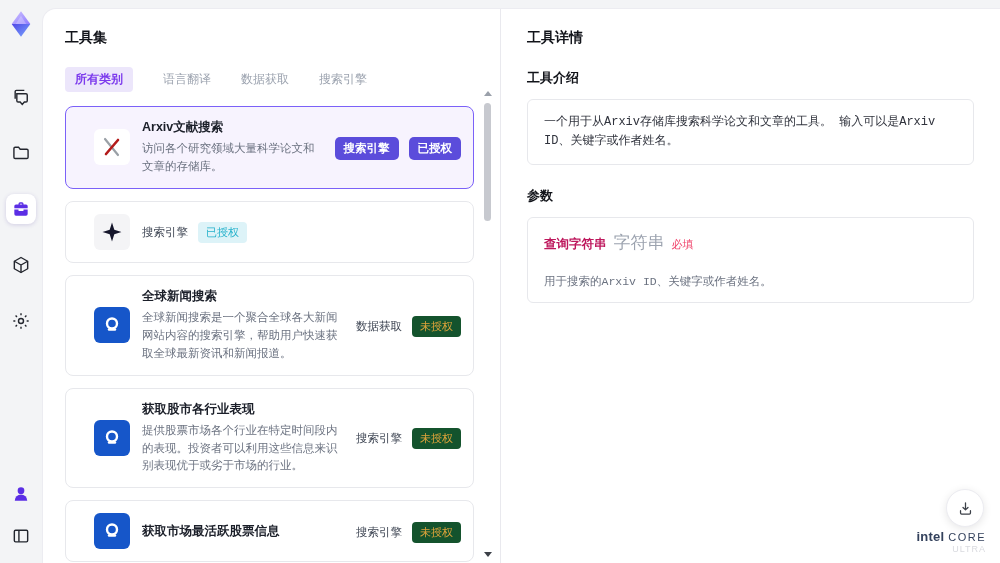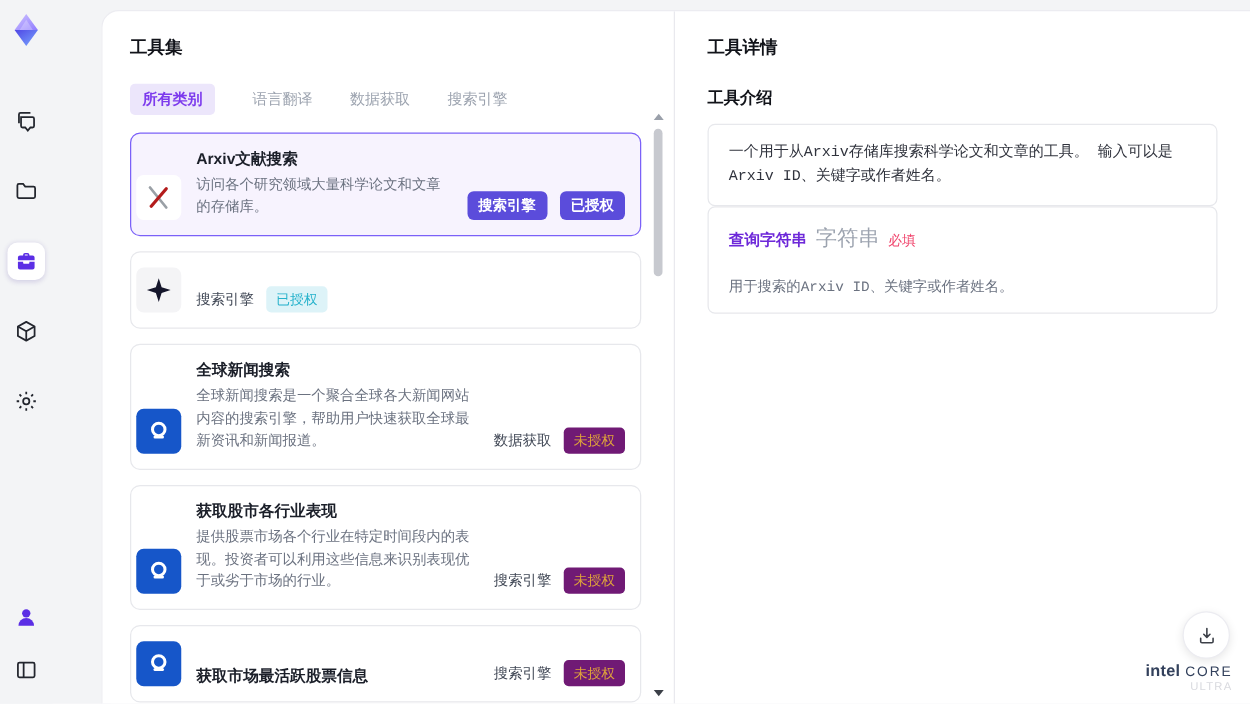--- a/index.html
+++ b/index.html
@@ -1,21 +1,21 @@
 <!DOCTYPE html>
 <html><head>
 <meta charset="utf-8">
 <style>
   * { margin:0; padding:0; box-sizing:border-box; }
   html,body { width:1000px; height:563px; overflow:hidden; }
   body {
     font-family:"Liberation Sans","DejaVu Sans",sans-serif;
     background:#f3f4f6; color:#1f2430; font-size:12px;
   }
-  .app { display:flex; width:1000px; height:563px; position:relative;gap:39px; }
+  .app { display:flex; width:1000px; height:563px; position:relative; }
 
   
   .rail {
     width:42px; flex:0 0 42px; background:#f3f4f6;
     display:flex; flex-direction:column; align-items:center; padding:10px 0 12px;
   }
   .rail .logo { width:28px; height:28px; }
   .rail-stack { display:flex; flex-direction:column; align-items:center; gap:26px; margin-top:44px; }
   .rail-ic {
     width:30px; height:30px; display:flex; align-items:center; justify-content:center;
@@ -34,40 +34,40 @@
 
   
   .list-pane { width:458px; flex:0 0 458px; border-right:1px solid #e9e9ee; padding:20px 0 0 22px; position:relative; }
   .pane-title { font-size:14px; font-weight:bold; color:#12141a; }
   .tabs { display:flex; align-items:center; gap:30px; margin:20px 0 14px; }
   .tab { font-size:12px; color:#9ca3af; cursor:pointer; padding:4px 0; white-space:nowrap; }
   .tab.active { background:#ece6fb; color:#7c3aed; padding:4px 10px; border-radius:4px; font-weight:bold; }
 
   .cards { padding-right:26px; }
   .card {
-    display:flex; align-items:flex-end; gap:12px;
+    display:flex; align-items:center; gap:12px;
     border:1px solid #e7e8ec; border-radius:8px; background:#fff;
-    padding:12px 12px 12px 4px; margin-bottom:12px; cursor:pointer;
+    padding:12px 12px 12px 28px; margin-bottom:12px; cursor:pointer;
   }
   .card[data-selected="true"] { border:1.5px solid #7b61f8; background:#f7f3fe; }
   .card-icon {
     width:36px; height:36px; flex:0 0 36px; border-radius:6px; background:#f4f4f6;
     display:flex; align-items:center; justify-content:center; overflow:hidden;
   }
   .card[data-selected="true"] .card-icon { background:#ffffff; }
   .card-icon svg { width:24px; height:24px; }
   .card-icon.blue { background:#1656c9; }
   .card-body { flex:1; min-width:0; padding-right:2px; }
   .card-title { font-size:12.5px; font-weight:bold; color:#1b1f29; line-height:1.3; }
   .card-desc { font-size:11.5px; color:#6b7280; line-height:1.55; margin-top:5px; }
   .card-badges { flex:0 0 auto; display:flex; align-items:center; gap:10px; padding-top:2px; }
   .cat { font-size:11.5px; color:#3f4654; white-space:nowrap; }
   .status { font-size:11px; padding:3px 8px; border-radius:4px; white-space:nowrap; }
   .status[data-status="authorized"]   { background:#ddf3f8; color:#26b2cb; }
-  .status[data-status="unauthorized"] { background:#701a75; color:#dfa43a; }
+  .status[data-status="unauthorized"] { background:#14532d; color:#dfa43a; }
   .card[data-selected="true"] .cat,
   .card[data-selected="true"] .status[data-status] {
     background:#5b4cdb; color:#ffffff; font-size:11.5px; padding:4px 9px; border-radius:5px; font-weight:bold;
   }
 
   
   .vscroll { position:absolute; top:82px; bottom:6px; right:8px; width:9px; }
   .vscroll .arr { position:absolute; left:1px; width:0; height:0; border-left:4px solid transparent; border-right:4px solid transparent; }
   .vscroll .arr.up   { top:0; border-bottom:5px solid #9aa0aa; }
   .vscroll .arr.down { bottom:0; border-top:5px solid #3c4048; }
@@ -75,21 +75,21 @@
 
   
   .detail-pane { flex:1; padding:20px 26px; position:relative; }
   .detail-title { font-size:14px; font-weight:bold; color:#12141a; }
   .section-heading { font-size:13px; font-weight:bold; color:#12141a; margin:22px 0 12px; }
   .intro-box, .param-box {
     border:1px solid #e7e8ec; border-radius:6px; background:#fff; padding:13px 16px;font-family:Liberation Mono, monospace;
   }
   .intro-text { font-size:12px; color:#30333d; line-height:1.6; }
   .param-head { display:flex; align-items:baseline; gap:7px; }
-  .param-name { font-size:12.5px; font-weight:bold; color:#6d28d9; }
+  .param-name { font-size:12.5px; font-weight:bold; color:#be185d; }
   .param-type { font-size:17px; color:#9ca3af; }
   .param-req  { font-size:11px; color:#f0436b; }
   .param-desc { font-size:11.5px; color:#6b7280; margin-top:20px; }
 
   
   .fab {
     position:absolute; right:16px; bottom:36px; width:38px; height:38px; border-radius:50%;
     background:#ffffff; border:1px solid #ececf1; box-shadow:0 2px 8px rgba(0,0,0,.10);
     display:flex; align-items:center; justify-content:center; cursor:pointer;
   }
@@ -276,20 +276,21 @@
     </div>
 
     <div class="detail-pane">
       <div class="detail-title">工具详情</div>
 
       <div class="section-heading">工具介绍</div>
       <div class="intro-box">
         <div class="intro-text">一个用于从Arxiv存储库搜索科学论文和文章的工具。 输入可以是Arxiv ID、关键字或作者姓名。</div>
       </div>
 
+      <div class="section-heading">参数</div>
       <div class="param-box">
         <div class="param-head">
           <span class="param-name">查询字符串</span>
           <span class="param-type">字符串</span>
           <span class="param-req">必填</span>
         </div>
         <div class="param-desc">用于搜索的Arxiv ID、关键字或作者姓名。</div>
       </div>
     </div>
 

